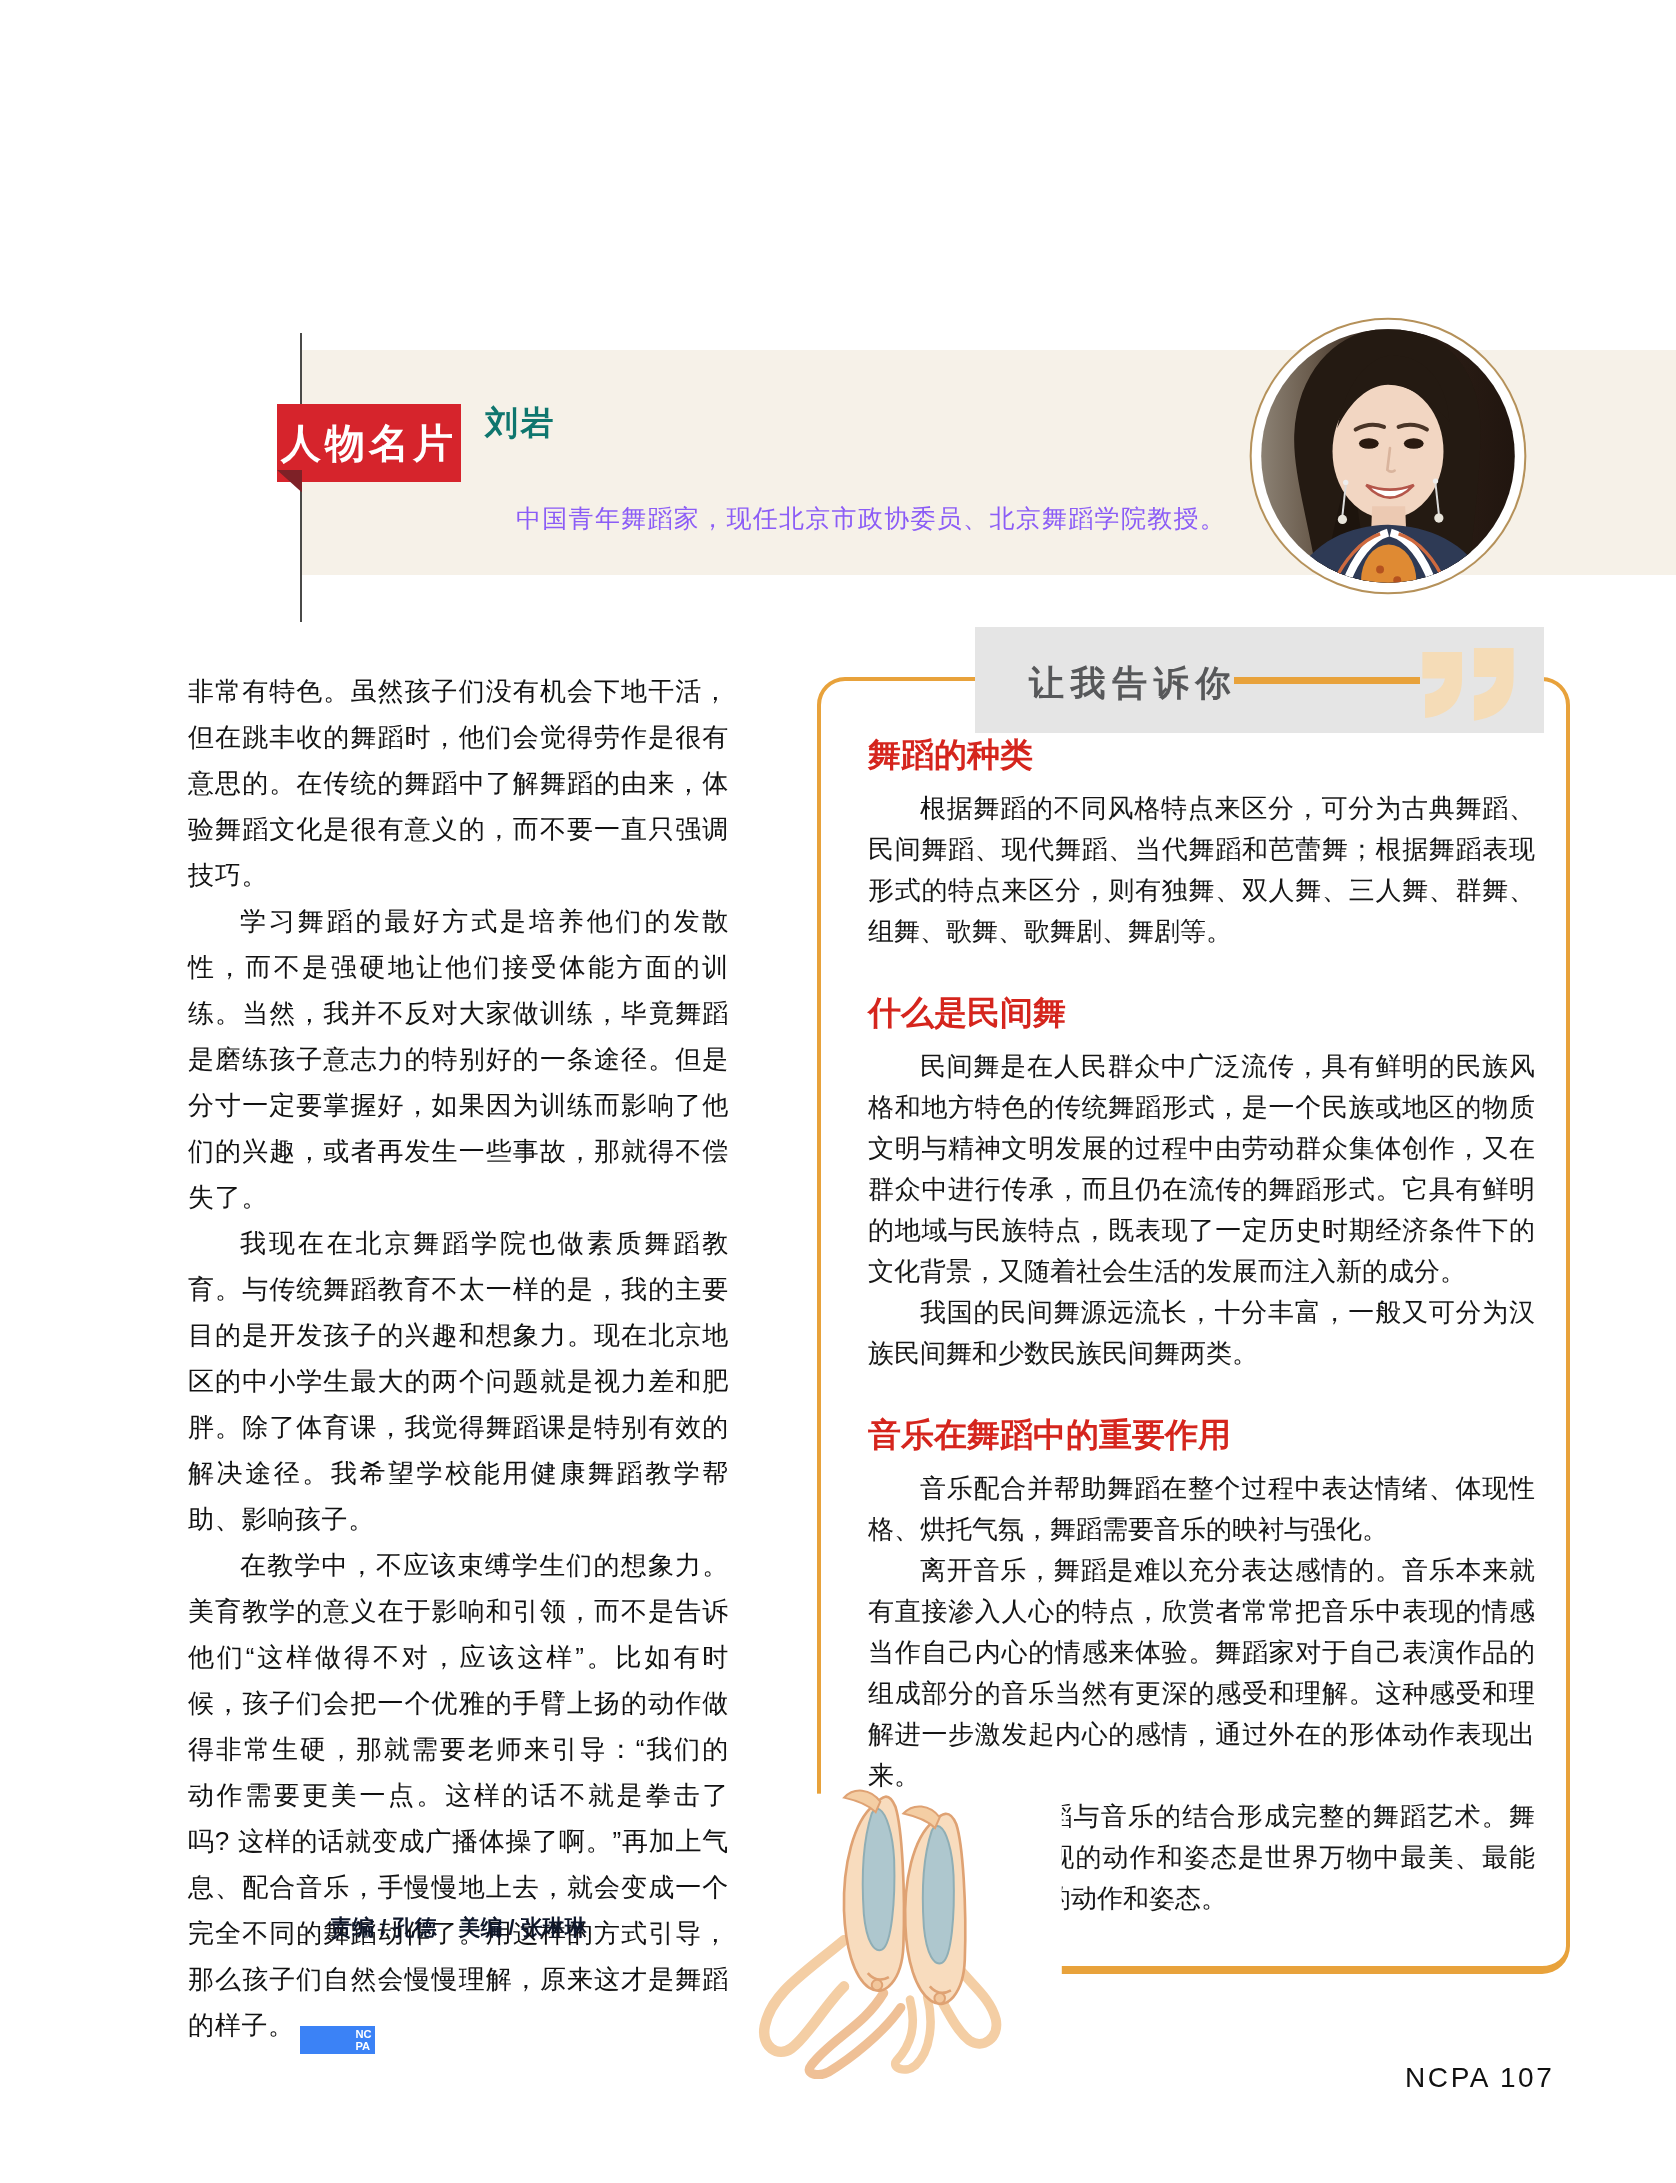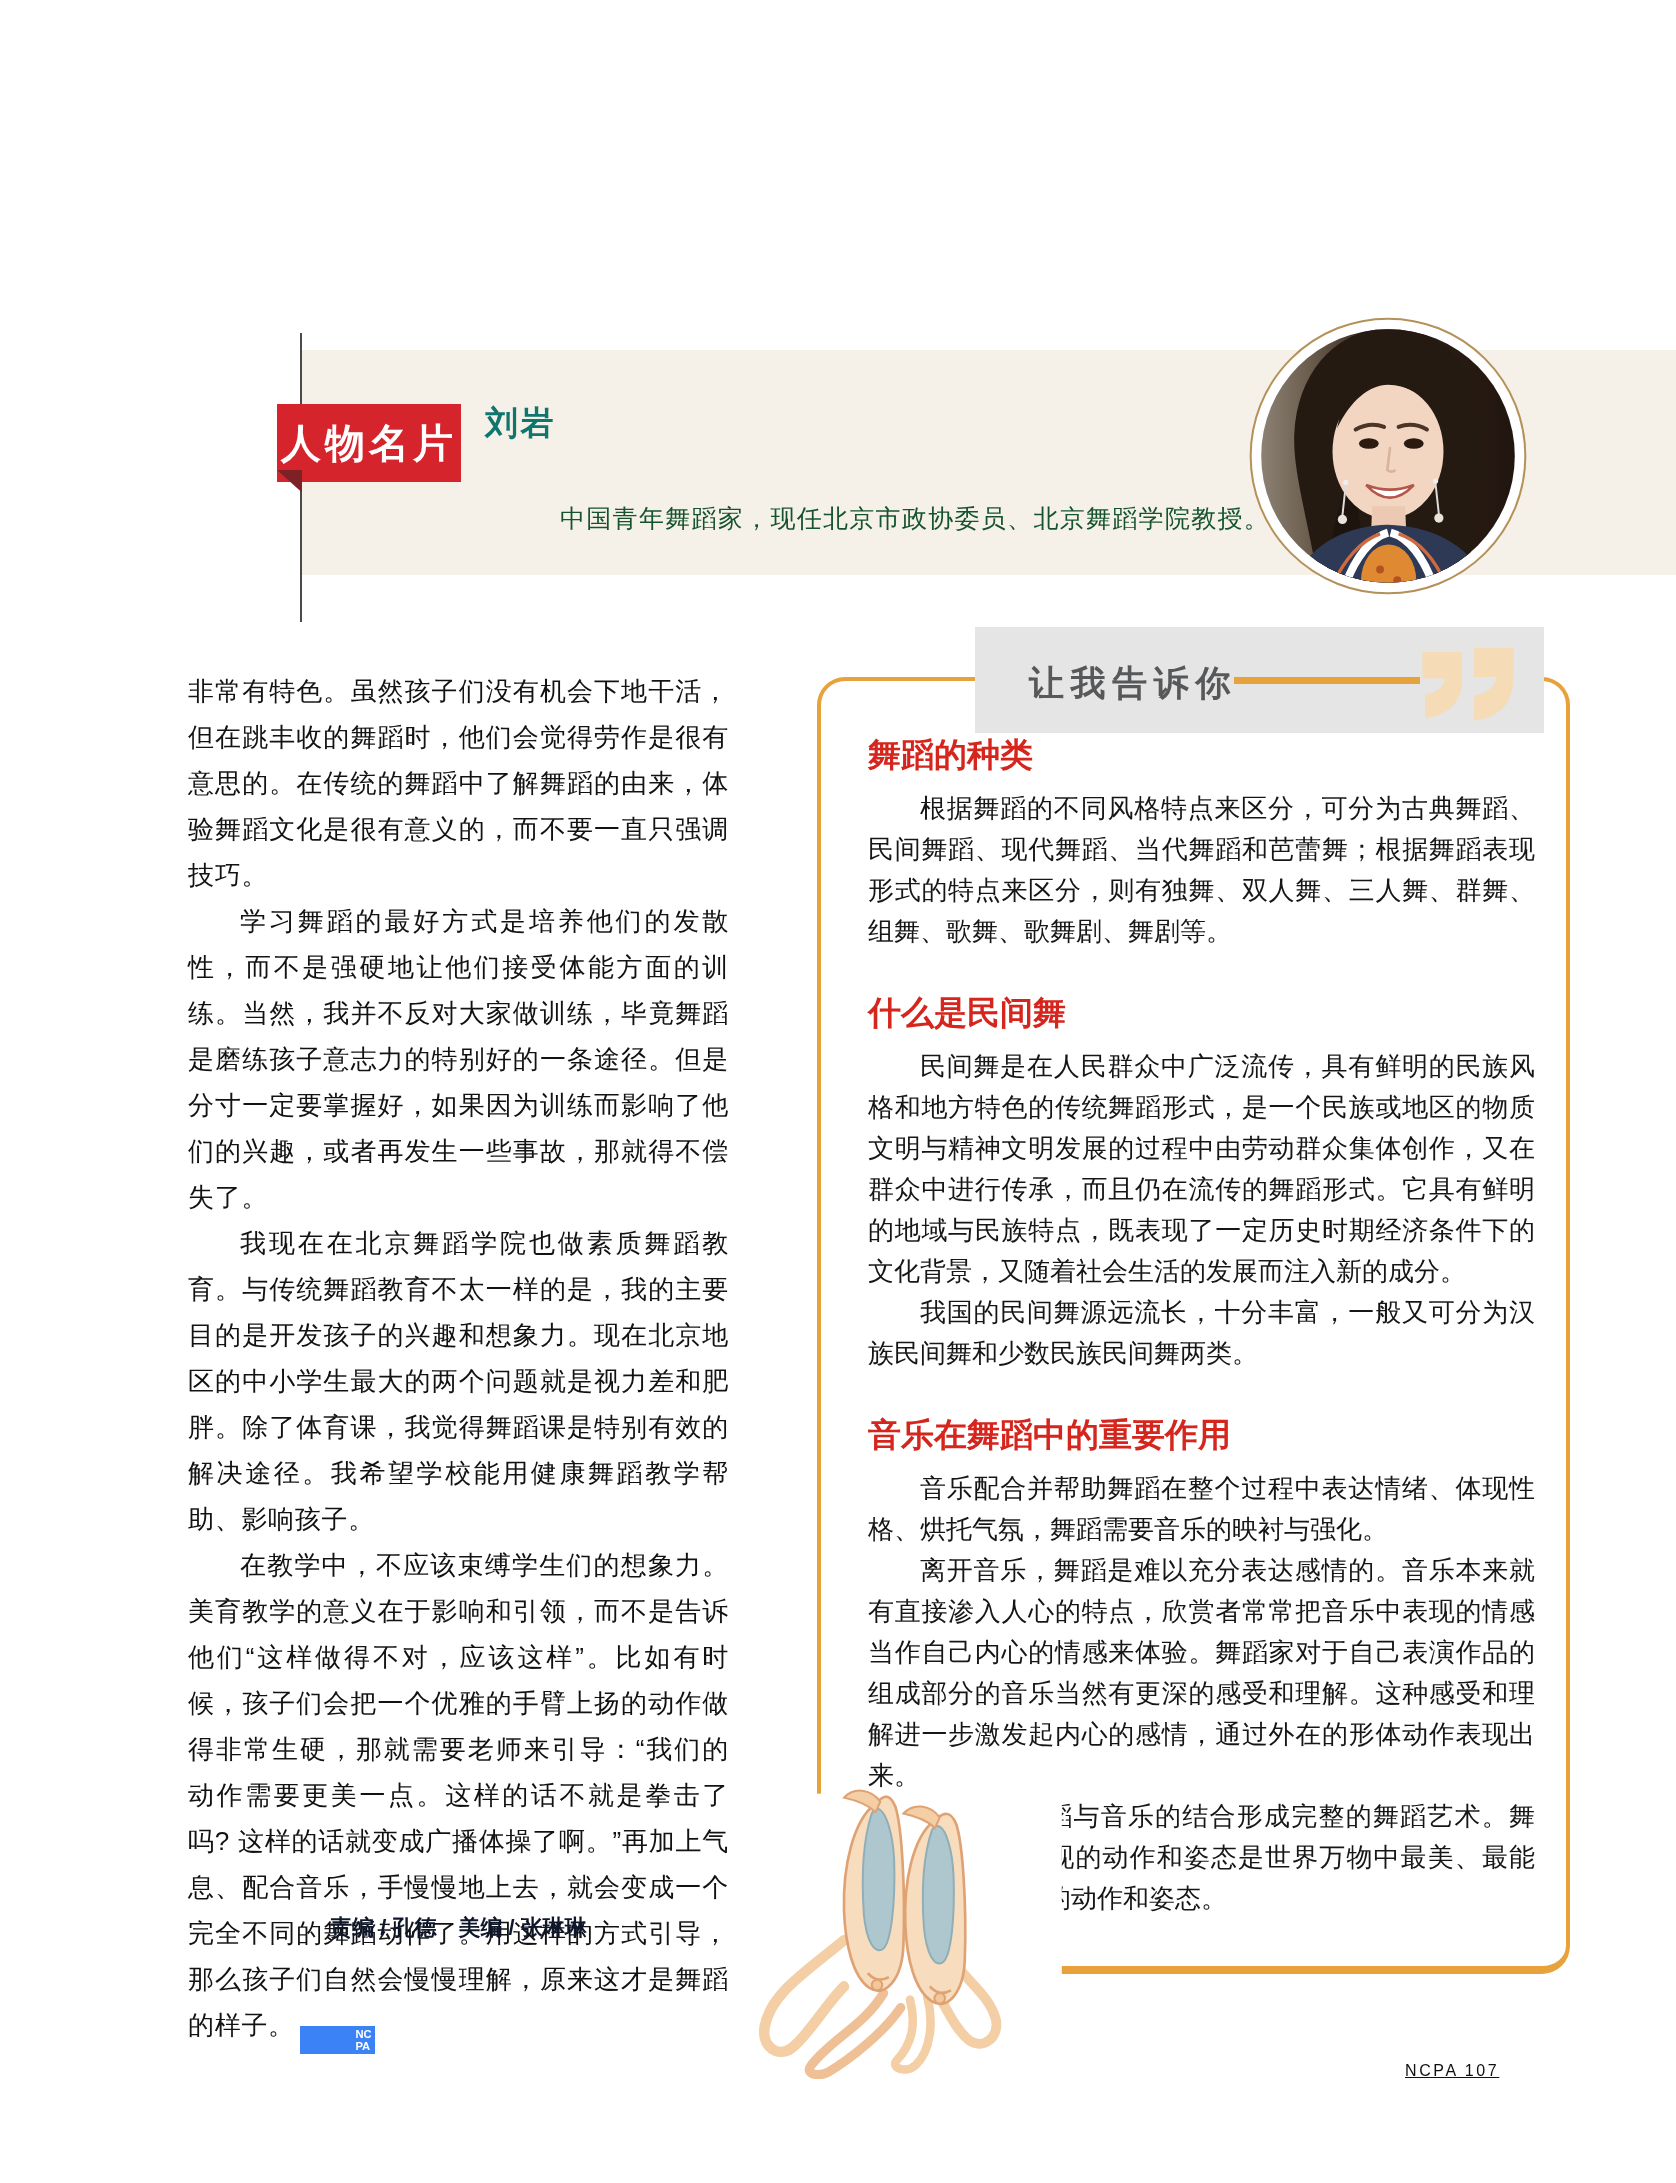--- a/index.html
+++ b/index.html
@@ -10,21 +10,21 @@
   
   .person-card{left:302px;top:350px;width:1374px;height:225px;background:#F6F1E8;}
   .card-line{left:300px;top:333px;width:2px;height:289px;background:#4a4a48;}
   .badge{left:277px;top:404px;width:184px;height:78px;background:#D6242C;color:#ffffff;
          font-size:40px;font-weight:bold;letter-spacing:4px;
          display:flex;align-items:center;justify-content:center;}
   .badge-fold{left:277px;top:470px;width:25px;height:22.4px;background:#7E2127;
               clip-path:polygon(0 0,100% 0,100% 100%);}
   .person-name{left:485px;top:401px;font-size:33px;font-weight:bold;color:#0f766e;
                font-family:"DejaVu Serif",serif;letter-spacing:2.6px;}
-  .person-bio{left:560px;top:502px;font-size:25px;color:#14532d;
+  .person-bio{left:516px;top:502px;font-size:25px;color:#8b5cf6;
               font-family:"DejaVu Serif",serif;letter-spacing:1.3px;}
   .portrait{left:1248px;top:316px;width:280px;height:280px;}
 
   
   .article{left:188px;top:668px;width:541px;font-size:26px;line-height:46px;
            text-align:justify;color:#121212;letter-spacing:0.7px;}
   .article p{margin:0;text-indent:2em;}
   .article p.first{text-indent:0;}
   .ncpa-mark{display:inline-flex;flex-direction:column;vertical-align:-4px;margin-left:5.3px;
              background:#3b82f6;color:#ffffff;font-weight:bold;font-size:11.2px;line-height:12px;
@@ -45,21 +45,21 @@
 
   
   .header-strip{left:975px;top:627px;width:569px;height:106px;background:#e5e5e5;}
   .header-title{position:absolute;left:54px;top:33px;font-size:35px;font-weight:bold;
                 color:#57585A;letter-spacing:6.6px;}
   .header-dash{position:absolute;left:259px;top:50px;width:186px;height:6.6px;background:#E8A23B;}
   .quote-icon{position:absolute;left:446px;top:21px;width:94px;height:74px;}
 
   
   .shoes{left:745px;top:1775px;width:330px;height:304px;}
-  .page-number{left:1405px;top:2062px;font-size:16px;letter-spacing:2.6px;color:#101010;text-decoration:underline;}
+  .page-number{left:1405px;top:2062px;font-size:28px;letter-spacing:2.6px;color:#101010;}
 </style>
 </head>
 <body>
 
 <div class="page">
 
   <div class="abs person-card"></div>
   <div class="abs card-line"></div>
   <div class="abs badge">人物名片</div>
   <div class="abs badge-fold"></div>

